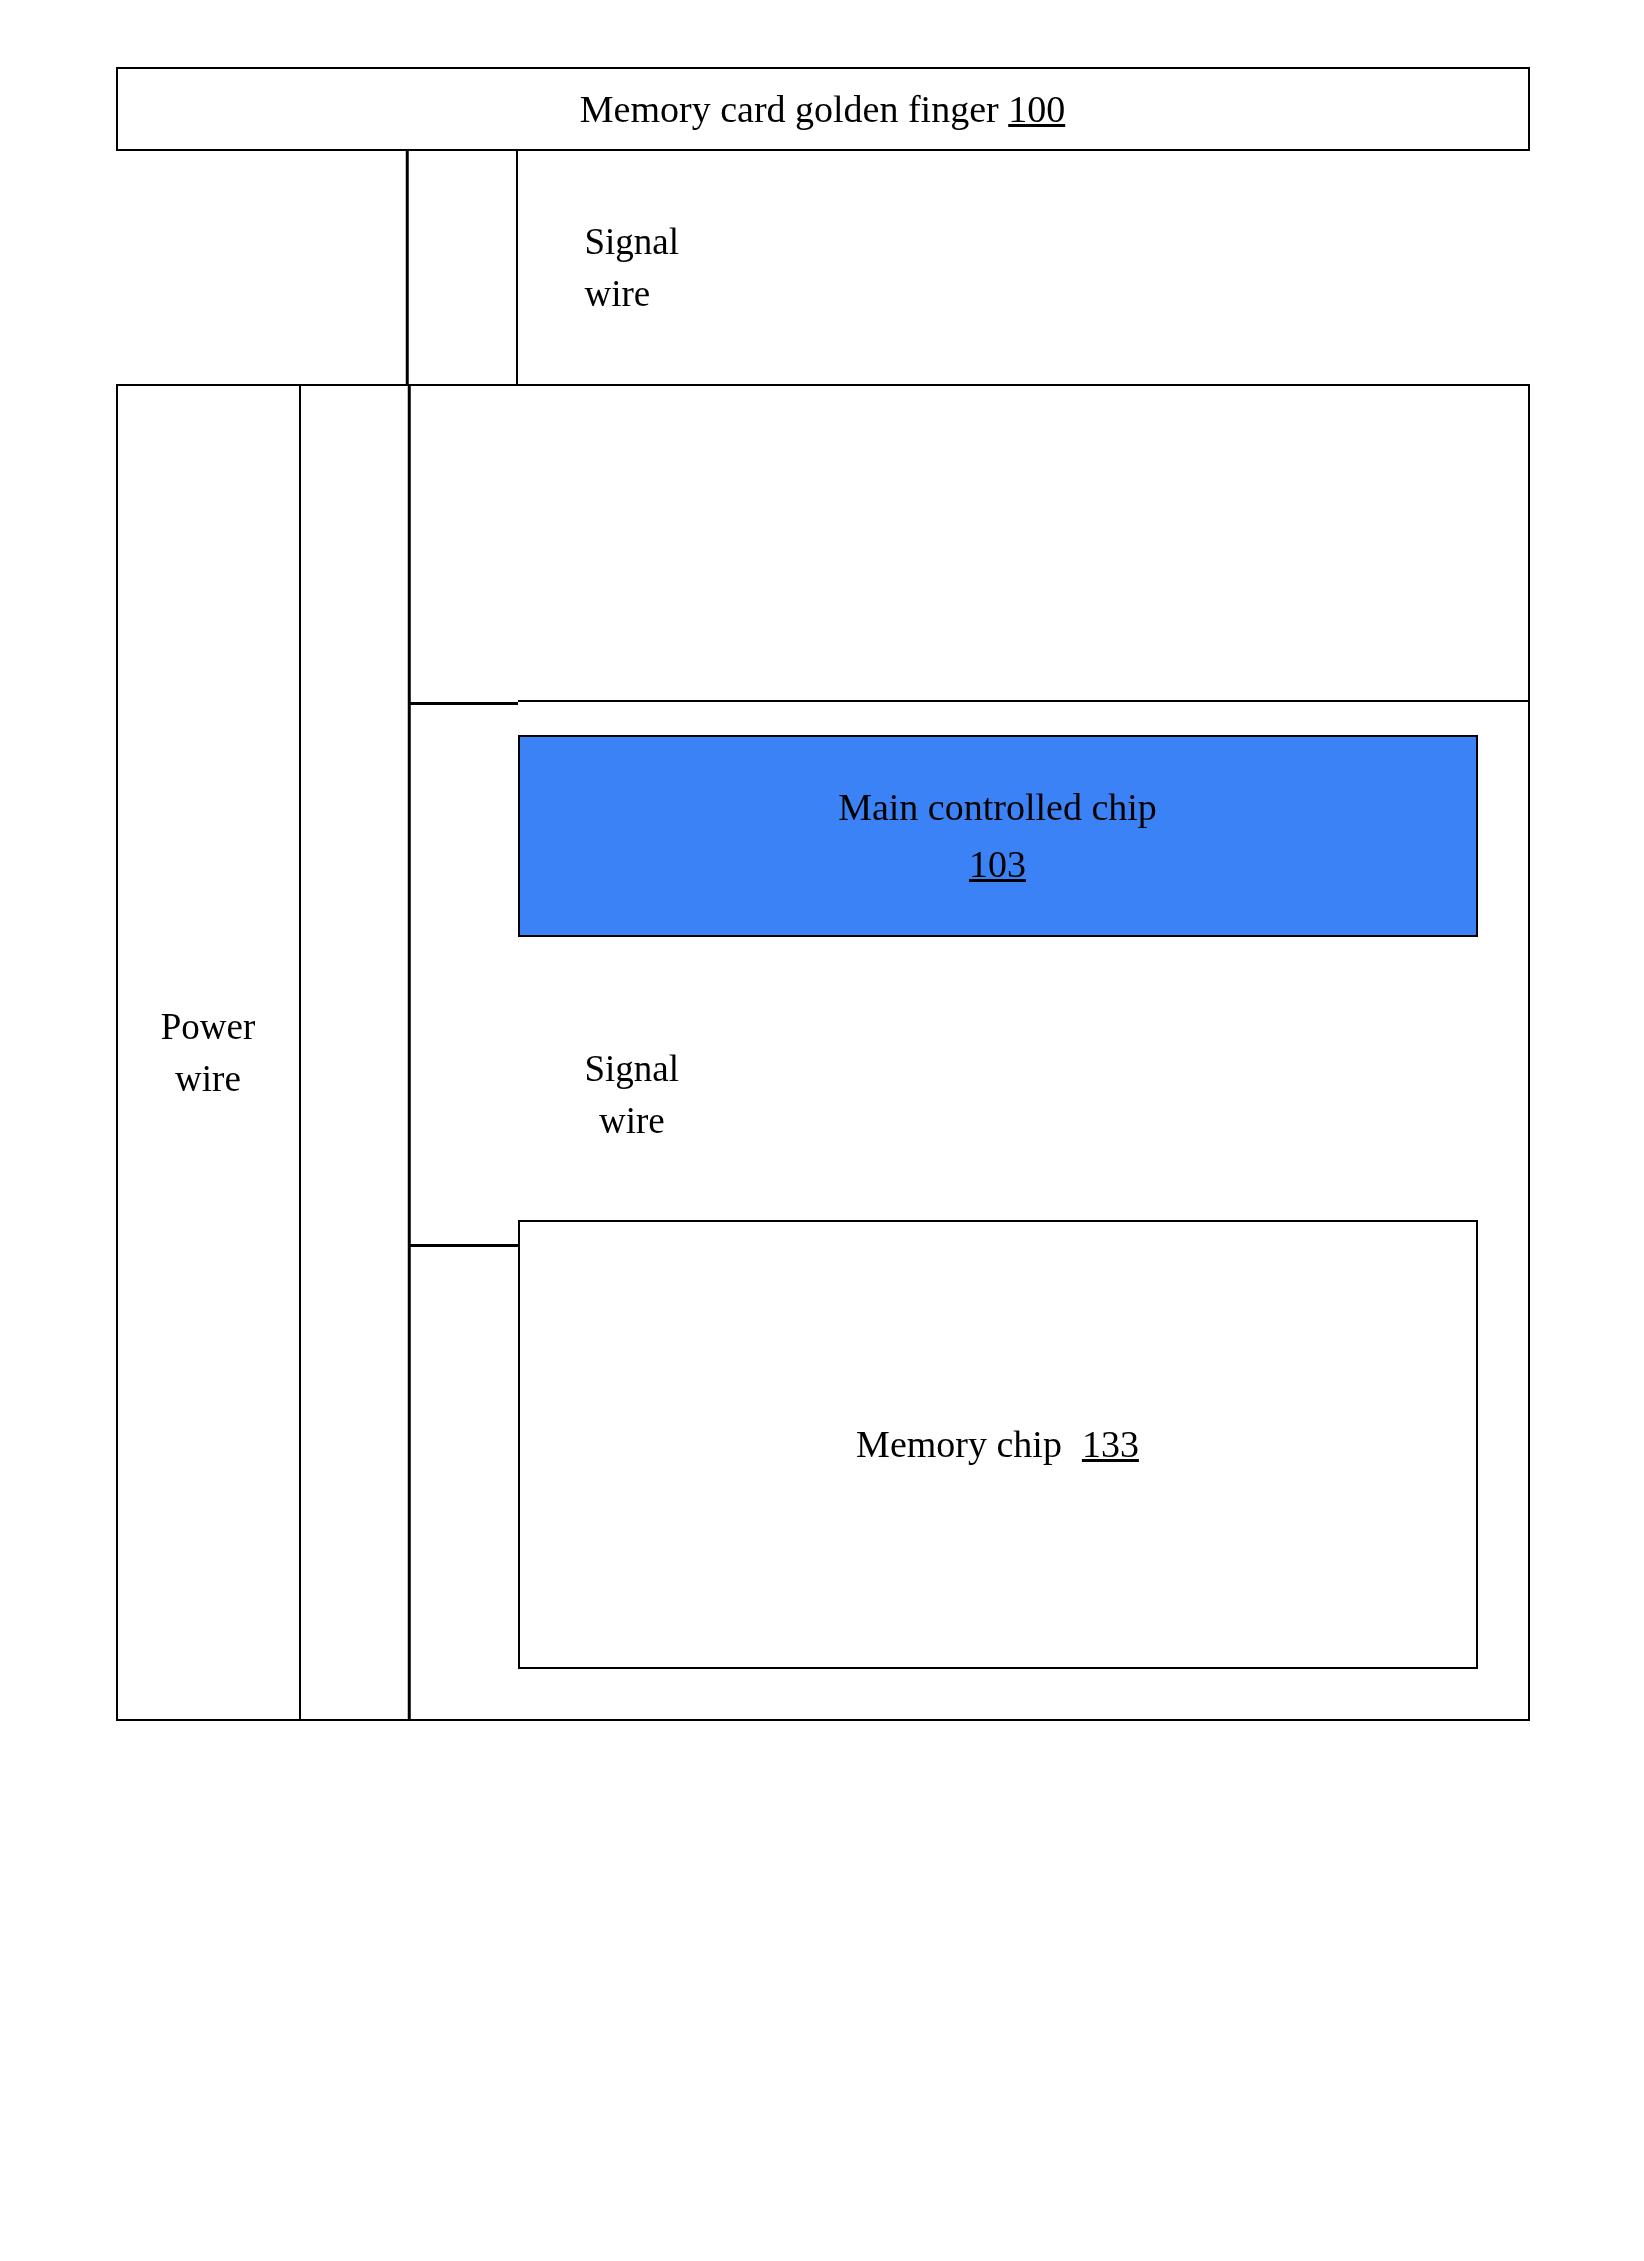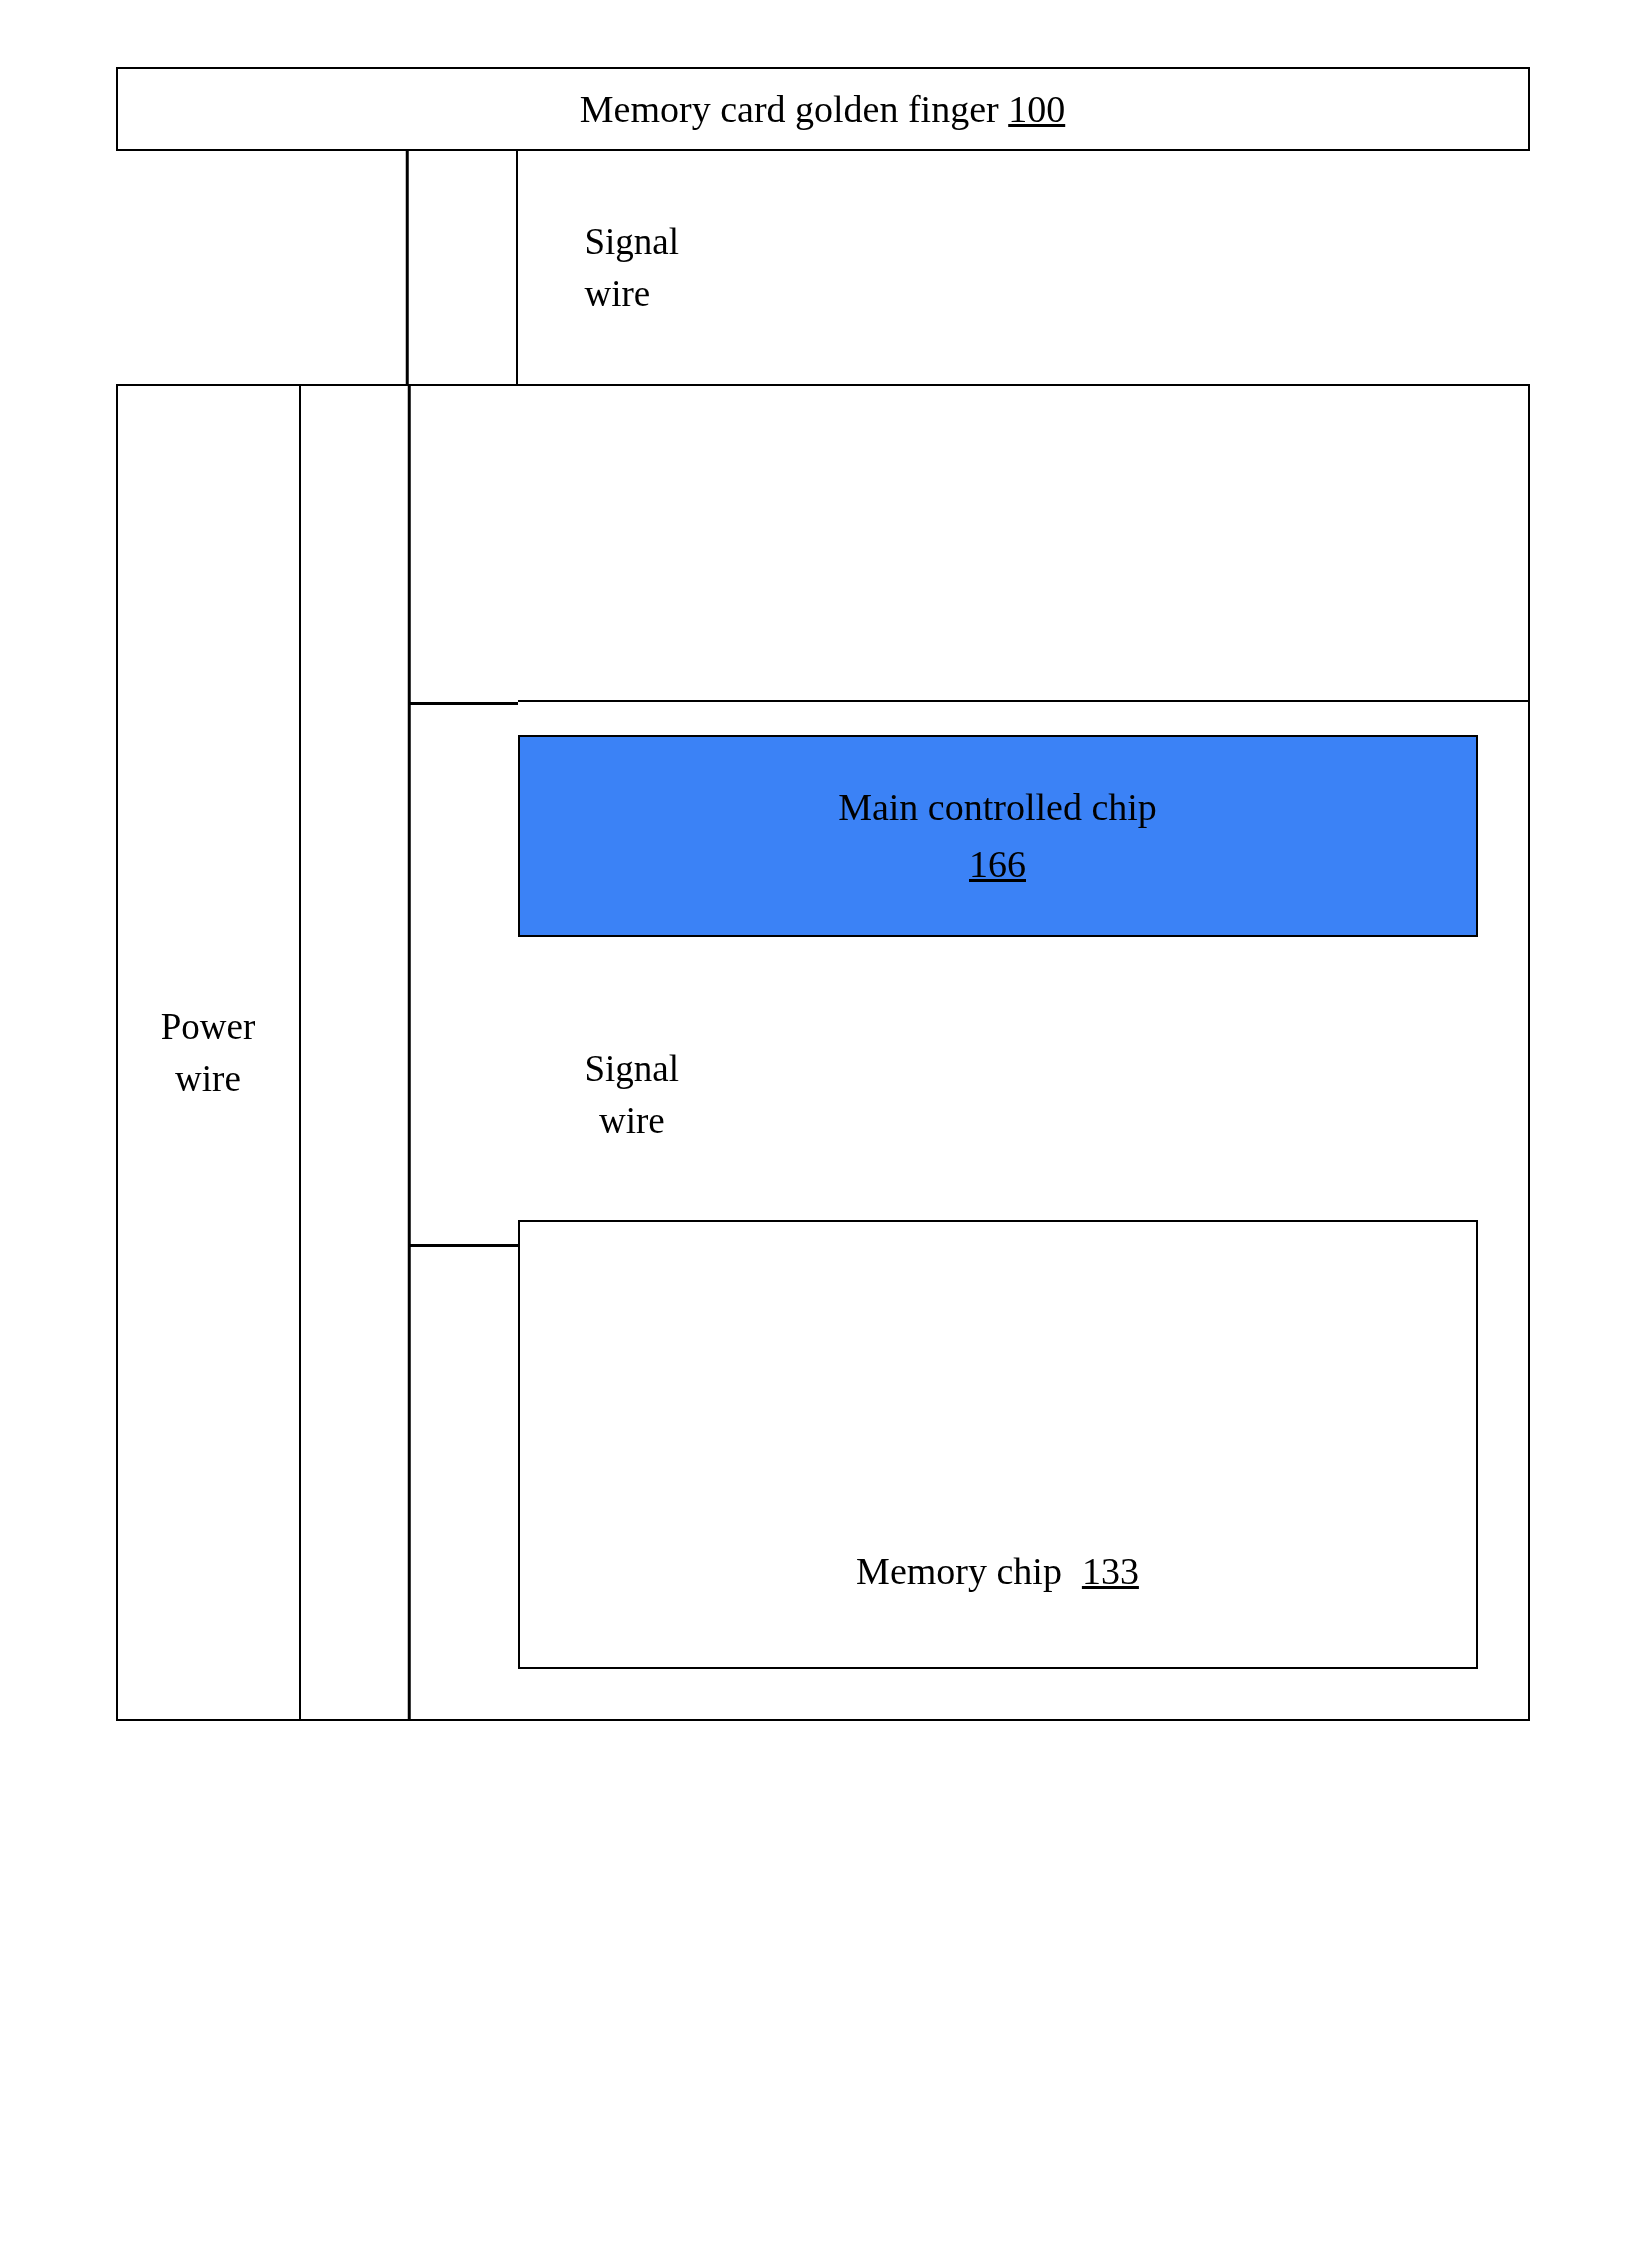--- a/index.html
+++ b/index.html
@@ -131,21 +131,21 @@
     .memory-chip-box {
       border: 2.5px solid #000;
       margin: 0 50px 50px 0;
       padding: 67px 33px;
       text-align: center;
       font-size: 38px;
       line-height: 1.5;
       flex: 1;
       background: #fff;
       display: flex;
-      align-items: flex-end;
+      align-items: center;
       justify-content: center;
       gap: 20px;
     }
 
     
     .figure-caption {
       margin-top: 67px;
       font-size: 43px;
       font-family: 'Courier New', Courier, monospace;
       letter-spacing: 1.7px;
@@ -241,21 +241,21 @@
         <div class="bus-horiz-lower"></div>
       </div>
 
       <div class="right-col">
 
         <div style="height: 316px; border-bottom: 2.5px solid #000;">
         </div>
 
         <div class="main-chip-box">
           <span style="white-space: pre-line;">Main controlled chip
-</span><span class="underline-num">166</span>
+</span><span class="underline-num">103</span>
         </div>
 
         <div class="signal-wire-middle">
           <span style="white-space: pre-line;">Signal
 wire</span>
         </div>
 
         <div class="memory-chip-box">
           <span>Memory chip </span>
             <span class="underline-num">133</span>

